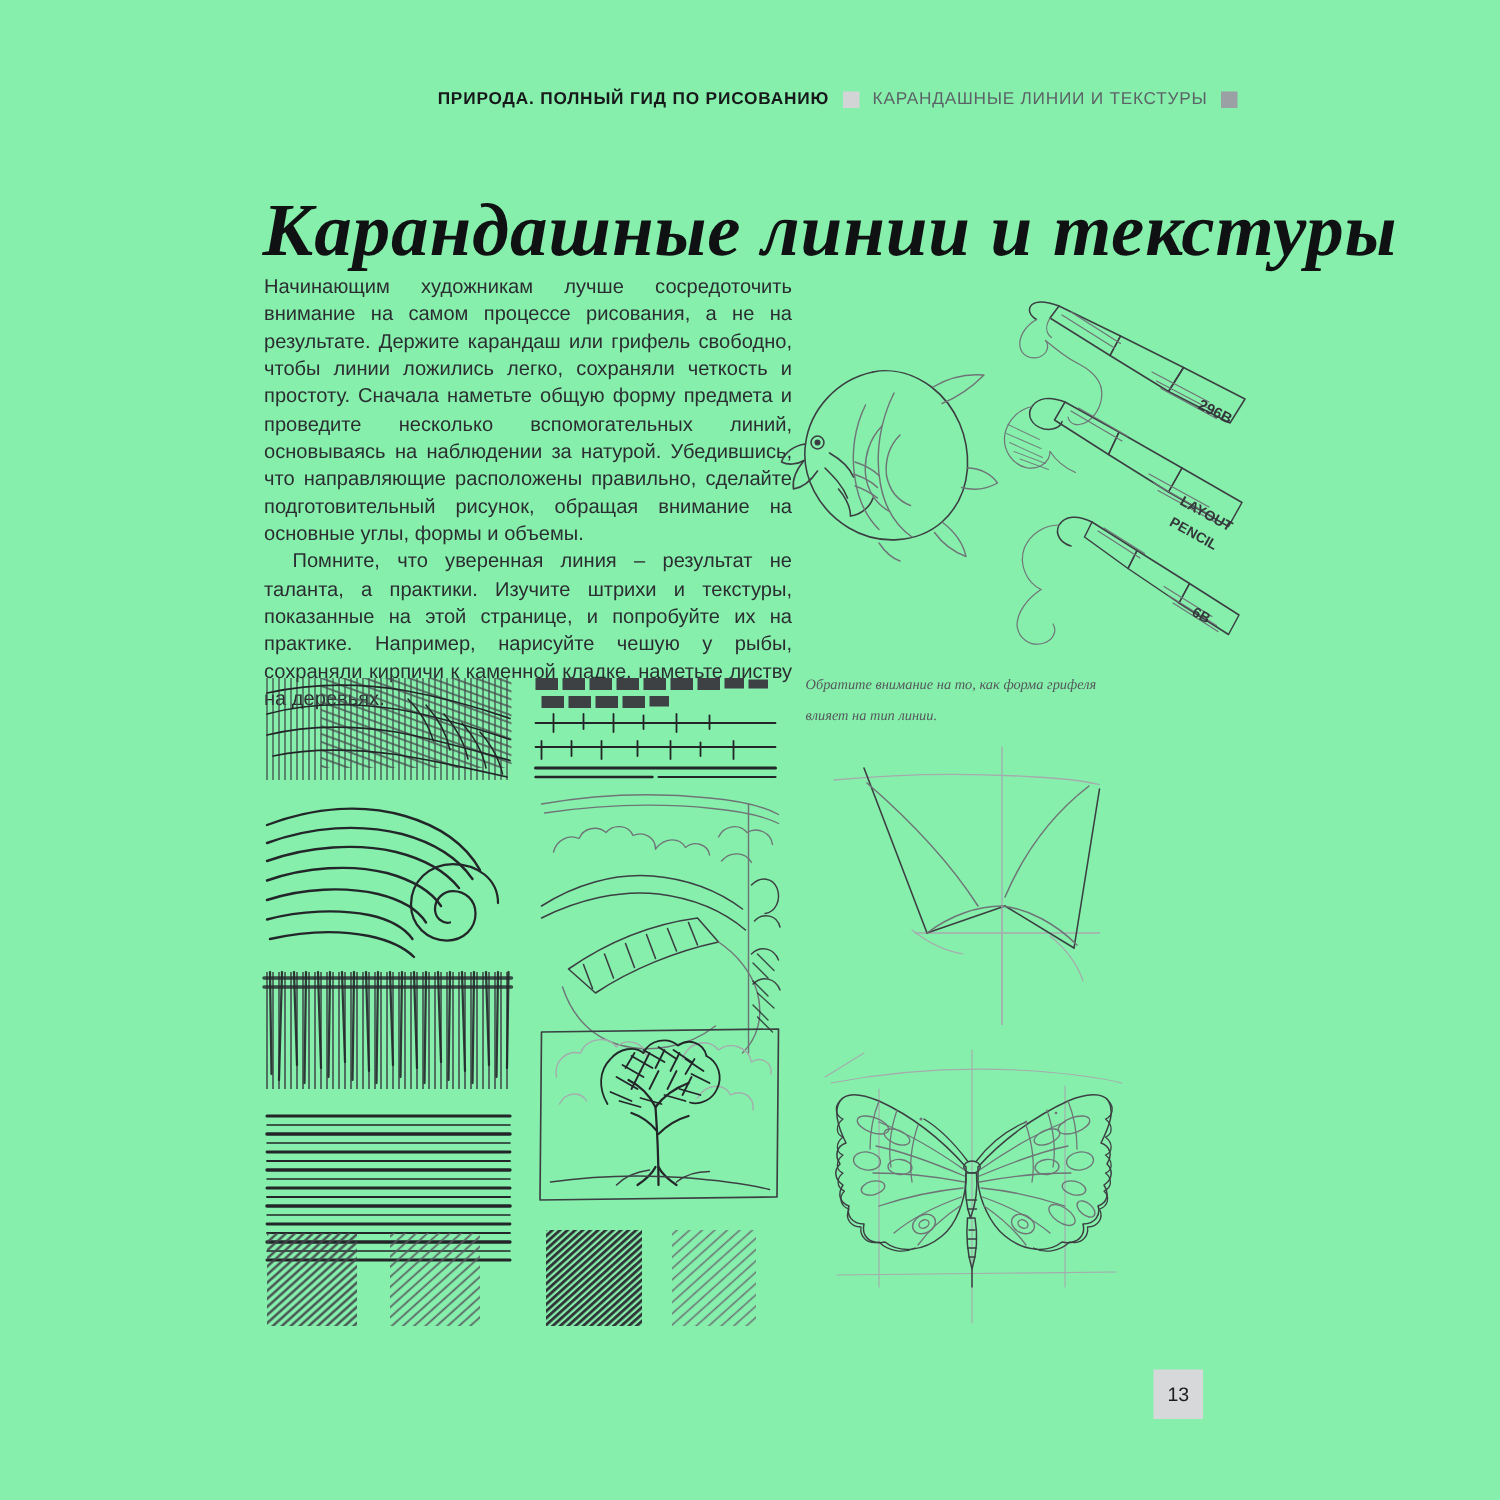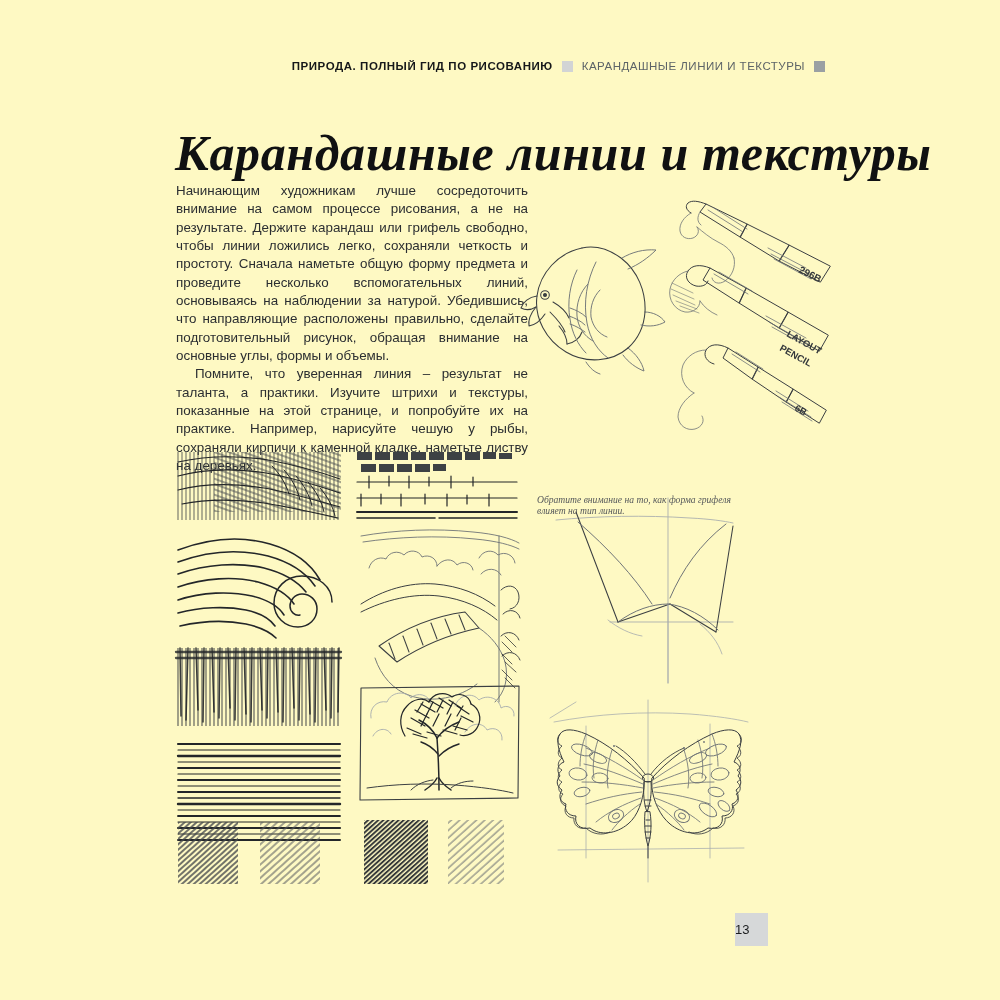--- a/index.html
+++ b/index.html
@@ -12,21 +12,21 @@
     font-family: "Liberation Sans", sans-serif;
     color: #1a1a1a;
     overflow: hidden;
     position: relative;
   }
 
   .page {
     position: absolute;
     left: 0; top: 0;
     width: 1000px; height: 1000px;
-    background: #fef9c3;
+    background: #86efac;
   }
 
   
   .running-head {
     position: absolute;
     left: 175px; top: 56px;
     width: 650px; height: 20px;
     display: flex;
     align-items: center;
     justify-content: flex-end;
@@ -85,34 +85,33 @@
   .bodycopy p.indent { text-indent: 19px; }
 
   
   .fig-caption {
     position: absolute;
     left: 537px; top: 446px;
     width: 210px;
     font-family: "Liberation Serif", "DejaVu Serif", serif;
     font-style: italic;
     font-size: 9.6px;
-    line-height: 11px;
+    line-height: 21px;
     color: #55585b;
-    margin-top: 48px;
   }
 
   
   .folio {
     position: absolute;
-    left: 735px; top: 913px;
+    left: 769px; top: 913px;
     width: 33px; height: 33px;
     background: #d6d8d9;
     display: flex;
     align-items: center;
-    justify-content: flex-start;
+    justify-content: center;
     font-size: 13px;
     font-weight: normal;
     color: #1b1d1f;
   }
 
   
   .art { position: absolute; }
   .art svg { display: block; overflow: visible; }
 
   #art-fish      { left: 520px; top: 240px;  width: 145px; height: 135px; }

